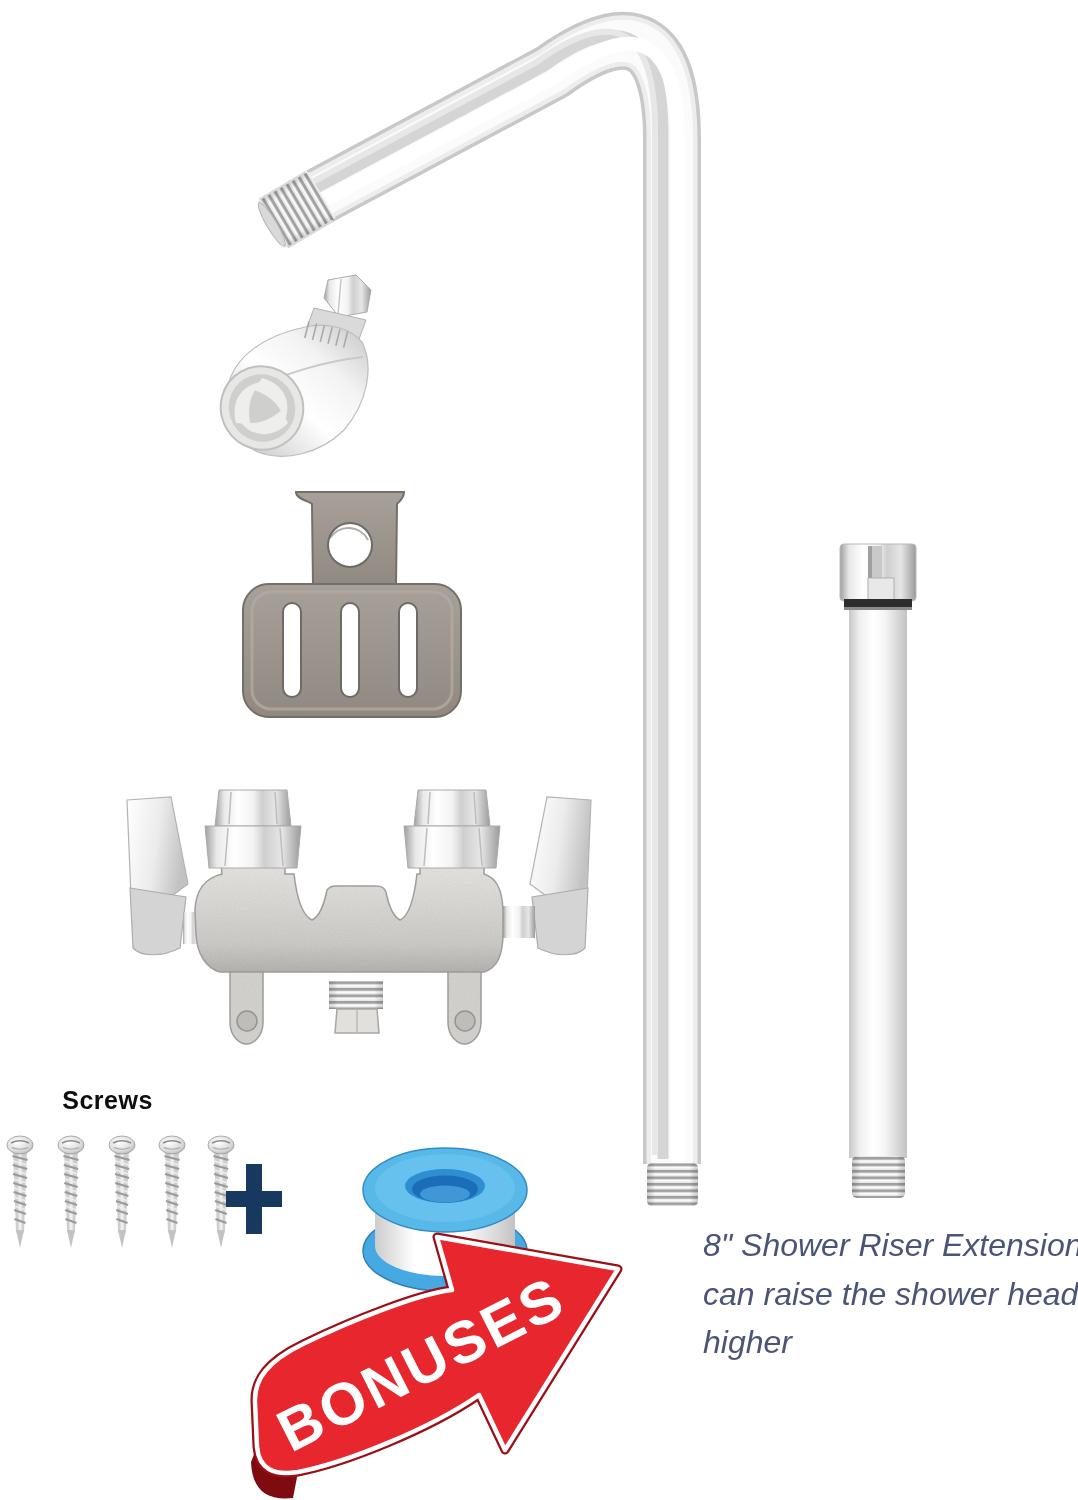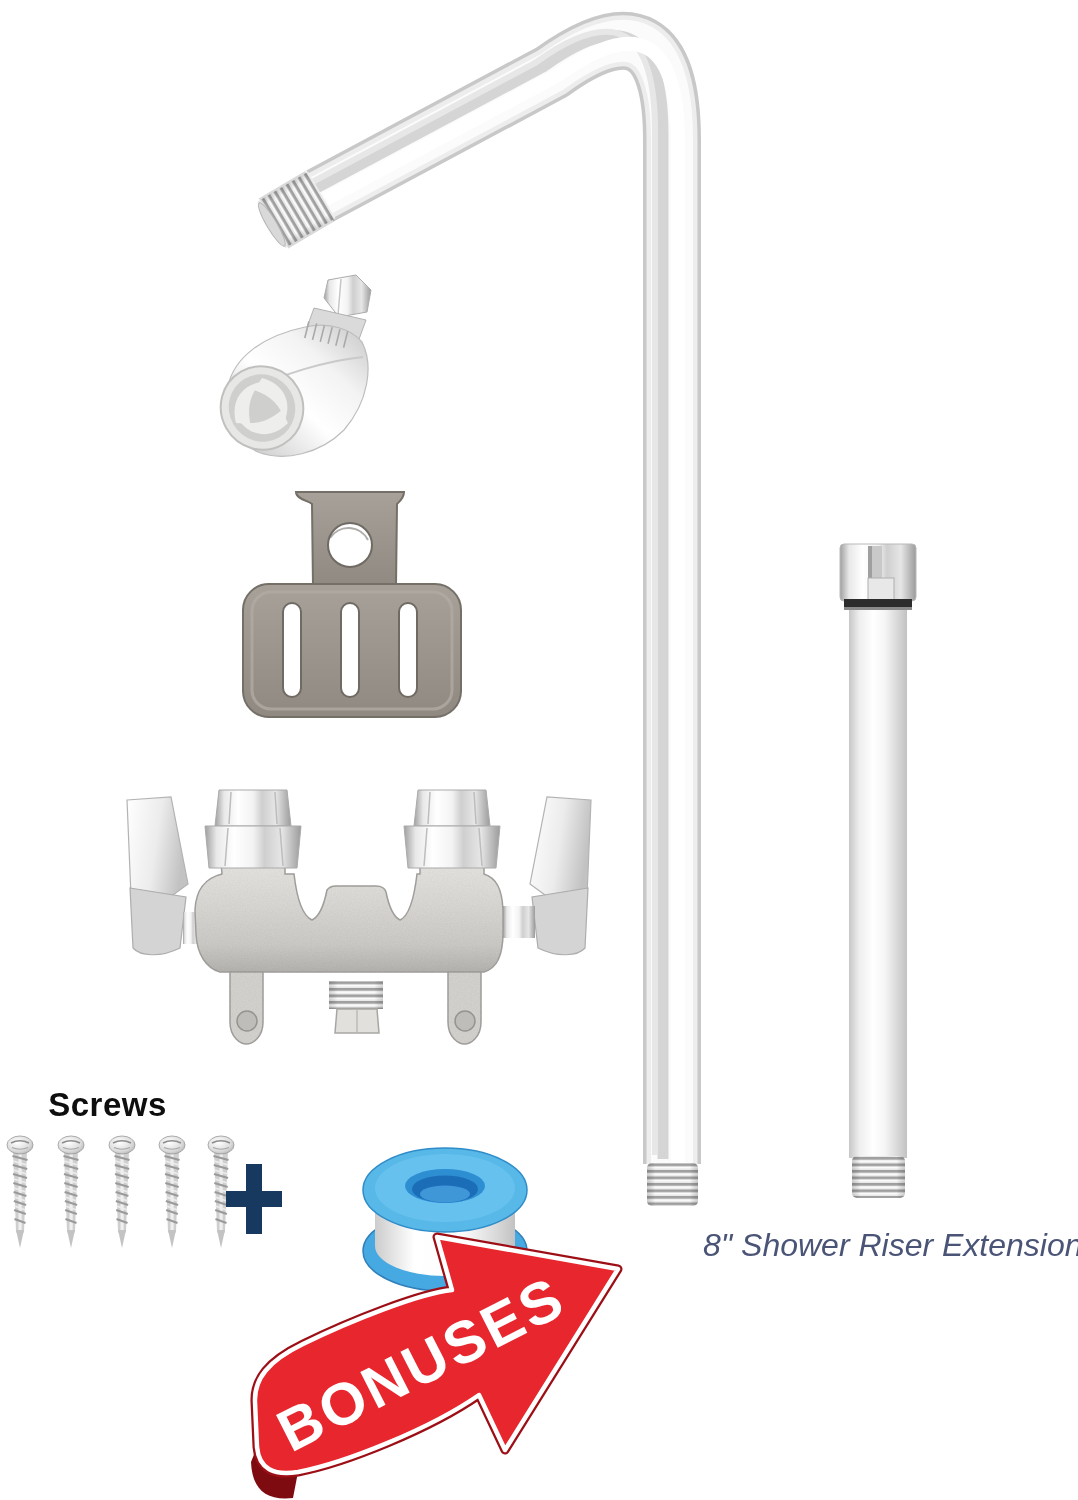--- a/index.html
+++ b/index.html
@@ -2,21 +2,21 @@
 <html><head>
 <meta charset="utf-8">
 <style>
   html,body{margin:0;padding:0;background:#fff;}
   #stage{
     position:relative;width:1078px;height:1500px;background:#ffffff;overflow:hidden;
     font-family:"Liberation Sans", sans-serif;
   }
   #art{position:absolute;left:0;top:0;}
   .lbl{
-    position:absolute;font-weight:bold;color:#0e0e0e;font-size:33px;
+    position:absolute;font-weight:bold;color:#0e0e0e;font-size:25px;
     text-align:center;letter-spacing:.5px;white-space:nowrap;
   }
   #screws-label{left:35px;top:1086px;width:145px;}
   #tape-label{left:248px;top:1086px;width:260px;}
   #caption{
     position:absolute;left:703px;top:1221px;width:372px;
     font-style:italic;font-size:32px;line-height:1.52;color:#4a5476;white-space:nowrap;
   }
 </style>
 </head>
@@ -281,15 +281,17 @@
              C 430 1429 345 1463 298 1472 C 274 1476 259 1469 257 1447
              L 255 1402 C 254 1379 268 1361 303 1344 C 352 1320 421 1293 452 1290 Z" fill="#e8262d" stroke="#ffffff" stroke-width="4.5" stroke-linejoin="round"></path>
     <text transform="translate(291,1453) rotate(-27)" font-family="Liberation Sans, sans-serif" font-size="59" font-weight="bold" fill="#ffffff" letter-spacing="3">BONUSES</text>
   </g>
 </svg>
 
 <div class="lbl" id="screws-label">Screws</div>
 
 <div id="caption">
   <div>8" Shower Riser Extension ,</div>
+  <div>can raise the shower head</div>
+  <div>higher</div>
 </div>
 
 </div>
 
 </body></html>

